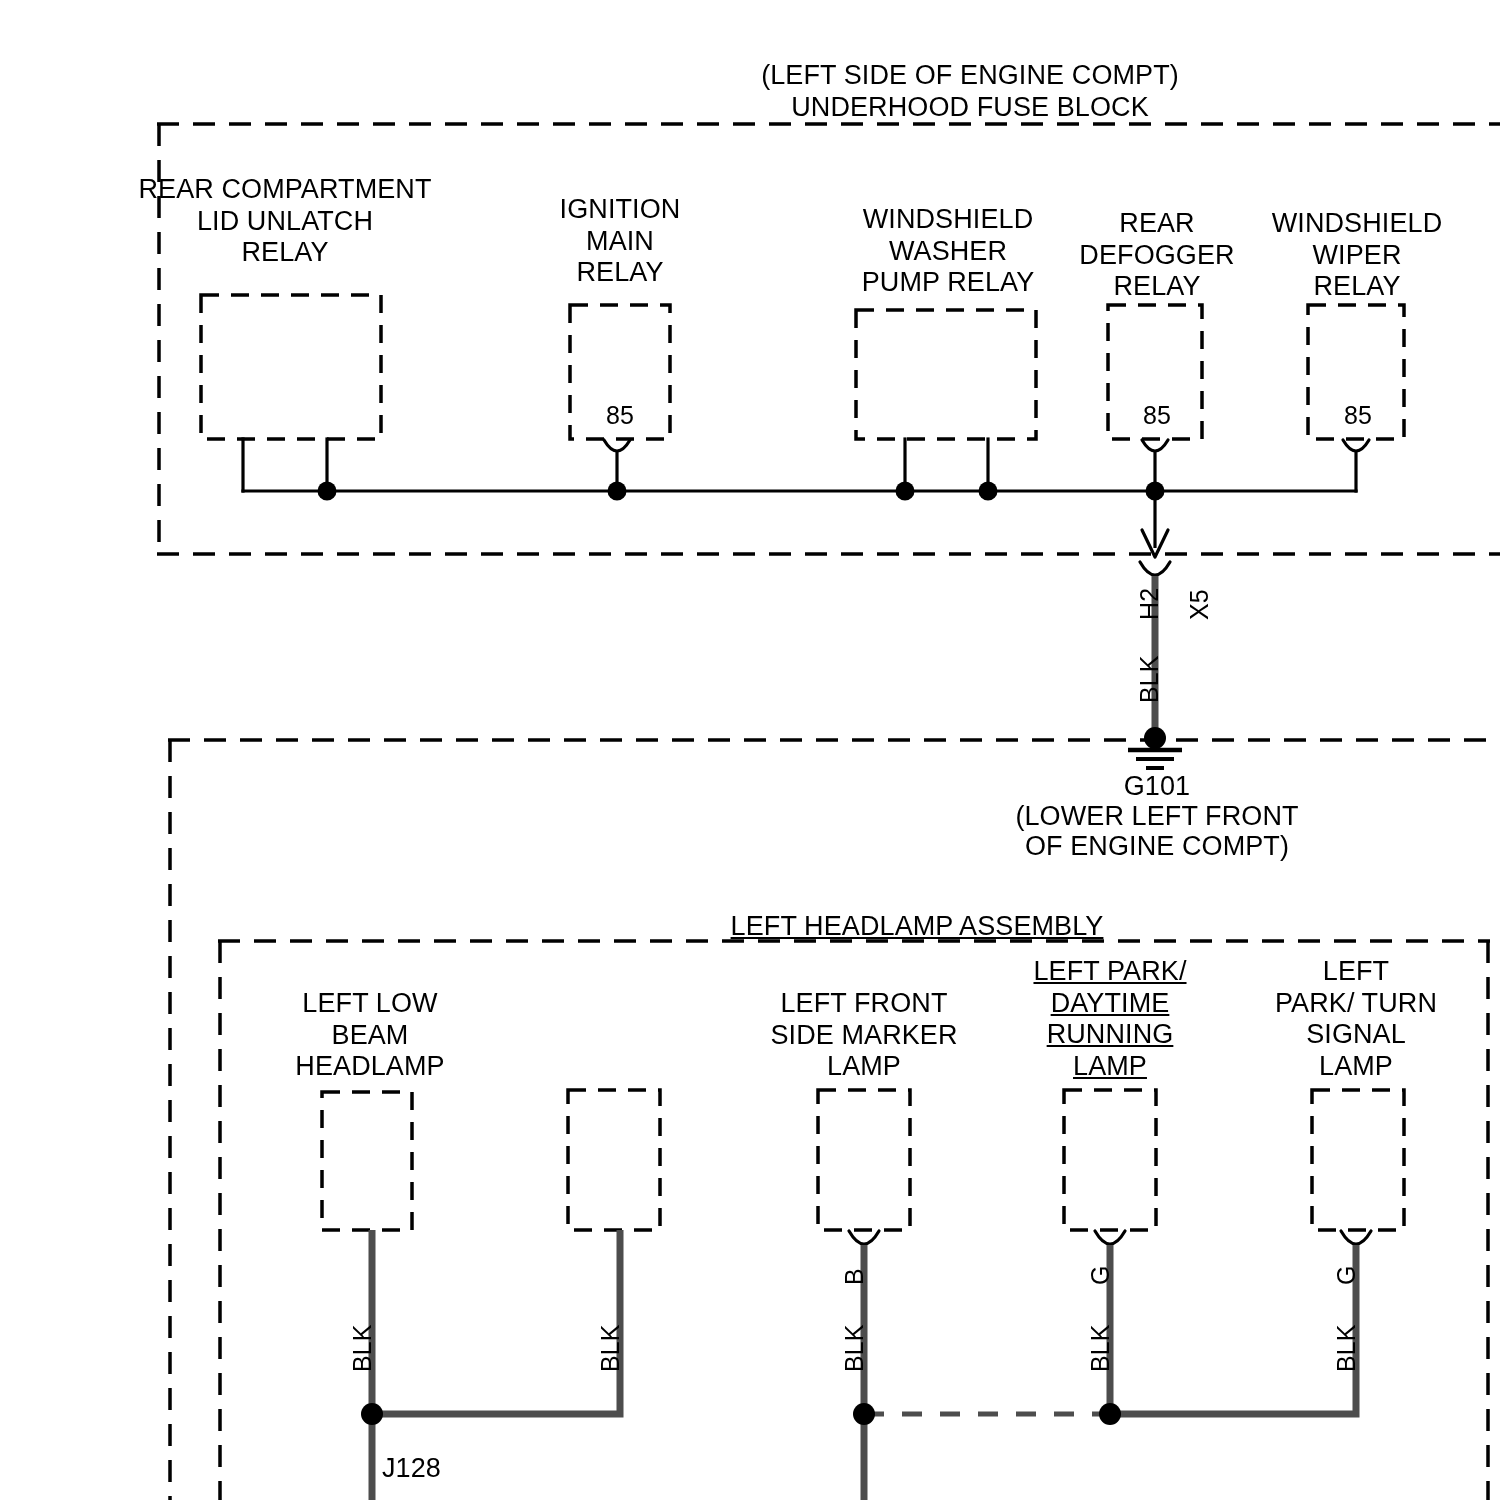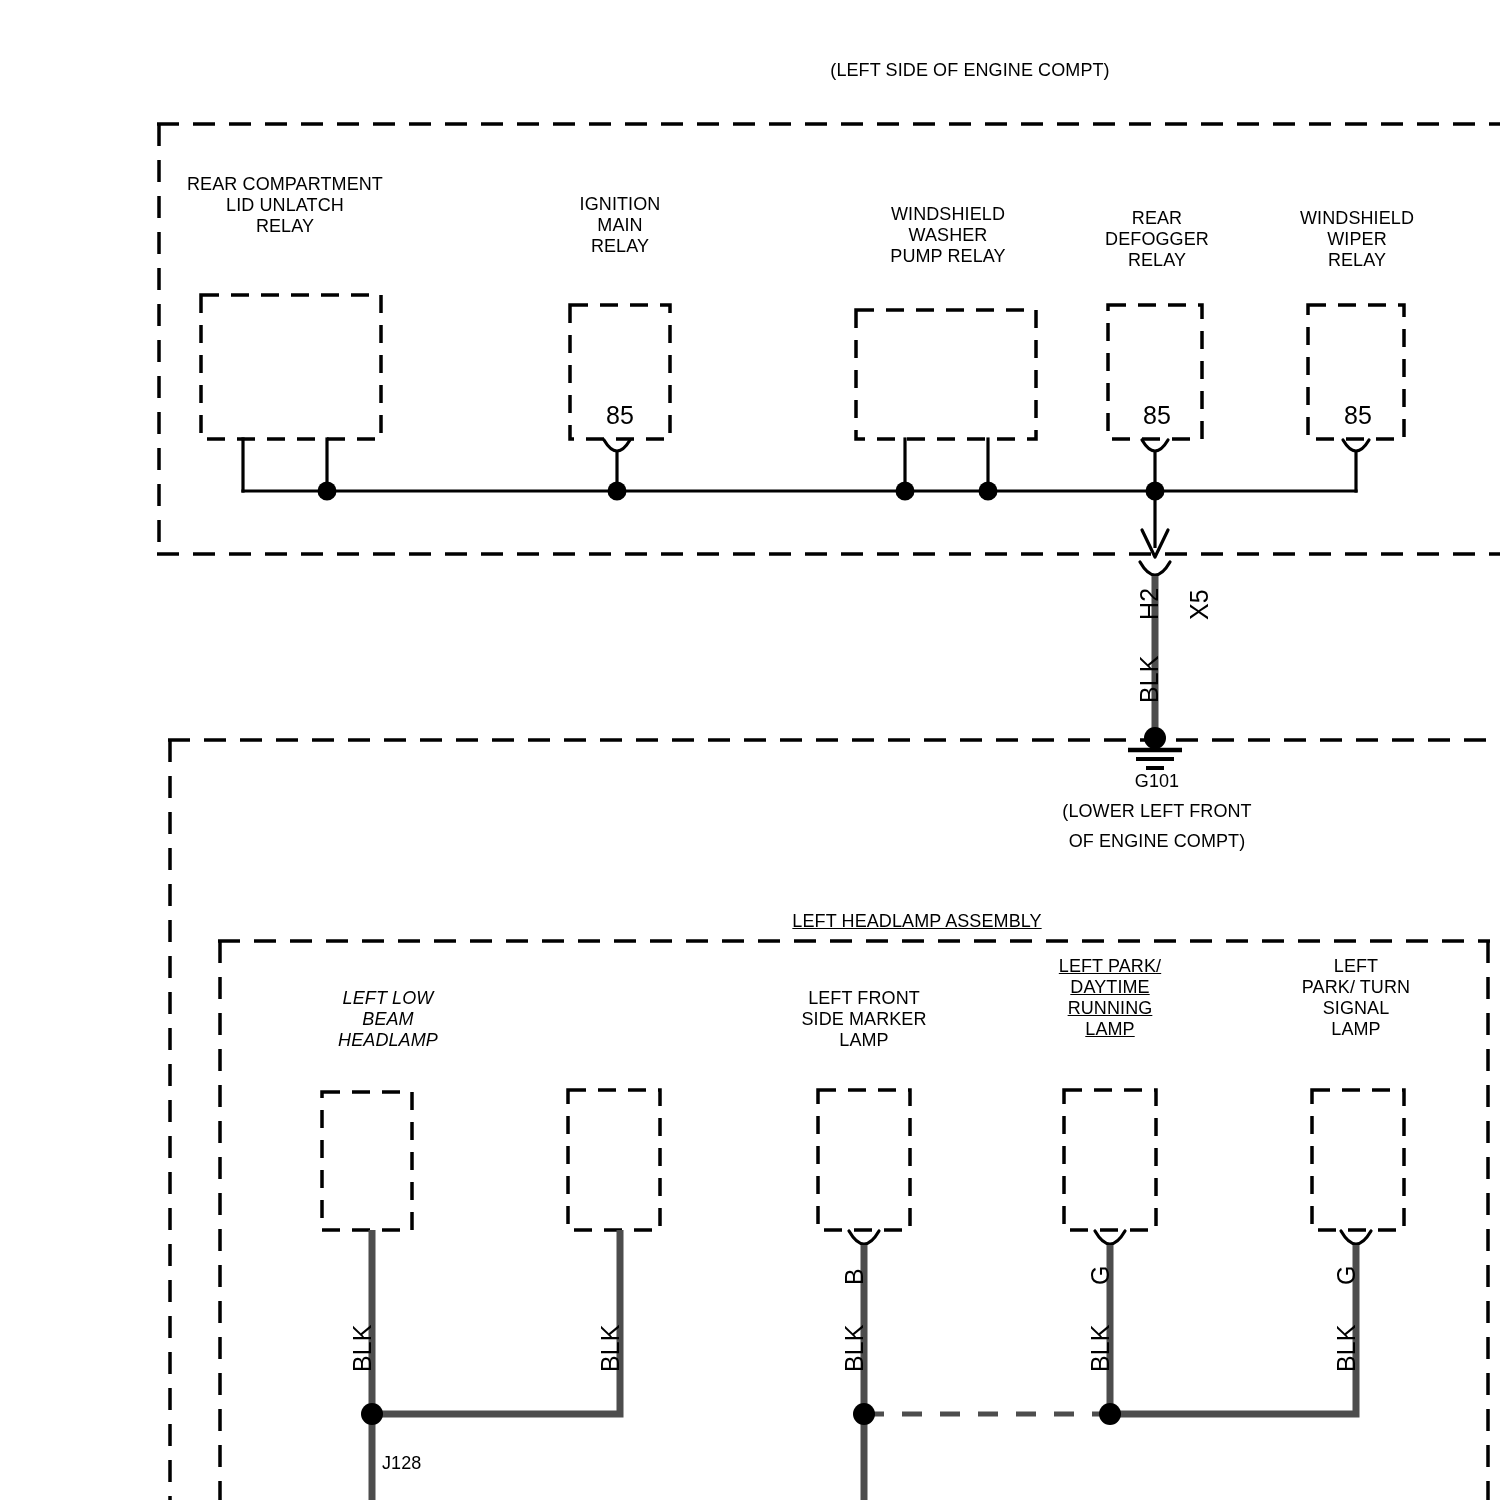--- a/index.html
+++ b/index.html
@@ -31,21 +31,21 @@
     line-height: 1.17;
     letter-spacing: 0.1px;
   }
   .ctr {
     text-align: center;
     transform: translateX(-50%);
   }
   .lft {
     text-align: right;
   }
-  .t26 { font-size: 18px; }
+  .t26 { font-size: 27px; }
   .t25 { font-size: 25px; }
   .rot {
     transform-origin: 0 0;
     transform: rotate(-90deg);
     text-align: left;
     white-space: nowrap;
   }
 </style>
 </head>
 <body>
@@ -165,20 +165,21 @@
 
     <g fill="#000">
       <circle cx="372" cy="1414" r="11"></circle>
       <circle cx="864" cy="1414" r="11"></circle>
       <circle cx="1110" cy="1414" r="11"></circle>
     </g>
 
   </svg>
 
   <div class="lbl t26 ctr" style="left:970px; top:60px;">(LEFT SIDE OF ENGINE COMPT)</div>
+  <div class="lbl t26 ctr" style="left:970px; top:92px;">UNDERHOOD FUSE BLOCK</div>
 
   <div class="lbl t26 ctr" style="left:285px; top:174px;">REAR COMPARTMENT
 LID UNLATCH
 RELAY</div>
   <div class="lbl t26 ctr" style="left:620px; top:194px;">IGNITION
 MAIN
 RELAY</div>
   <div class="lbl t26 ctr" style="left:948px; top:204px;">WINDSHIELD
 WASHER
 PUMP RELAY</div>
@@ -196,21 +197,21 @@
   <div class="lbl t25 rot" style="left:1135px; top:620px;">H2</div>
   <div class="lbl t25 rot" style="left:1185px; top:620px;">X5</div>
   <div class="lbl t25 rot" style="left:1135px; top:703px;">BLK</div>
 
   <div class="lbl t26 ctr" style="left:1157px; top:771px;">G101</div>
   <div class="lbl t26 ctr" style="left:1157px; top:801px;">(LOWER LEFT FRONT</div>
   <div class="lbl t26 ctr" style="left:1157px; top:831px;">OF ENGINE COMPT)</div>
 
   <div class="lbl t26 ctr" style="left:917px; top:911px;text-decoration:underline;">LEFT HEADLAMP ASSEMBLY</div>
 
-  <div class="lbl t26 ctr" style="left:388px; top:988px;font-style:italic;">LEFT LOW
+  <div class="lbl t26 ctr" style="left:370px; top:988px;">LEFT LOW
 BEAM
 HEADLAMP</div>
   <div class="lbl t26 ctr" style="left:864px; top:988px;">LEFT FRONT
 SIDE MARKER
 LAMP</div>
   <div class="lbl t26 ctr" style="left:1110px; top:956px;text-decoration:underline;">LEFT PARK/
 DAYTIME
 RUNNING
 LAMP</div>
   <div class="lbl t26 ctr" style="left:1356px; top:956px;">LEFT

